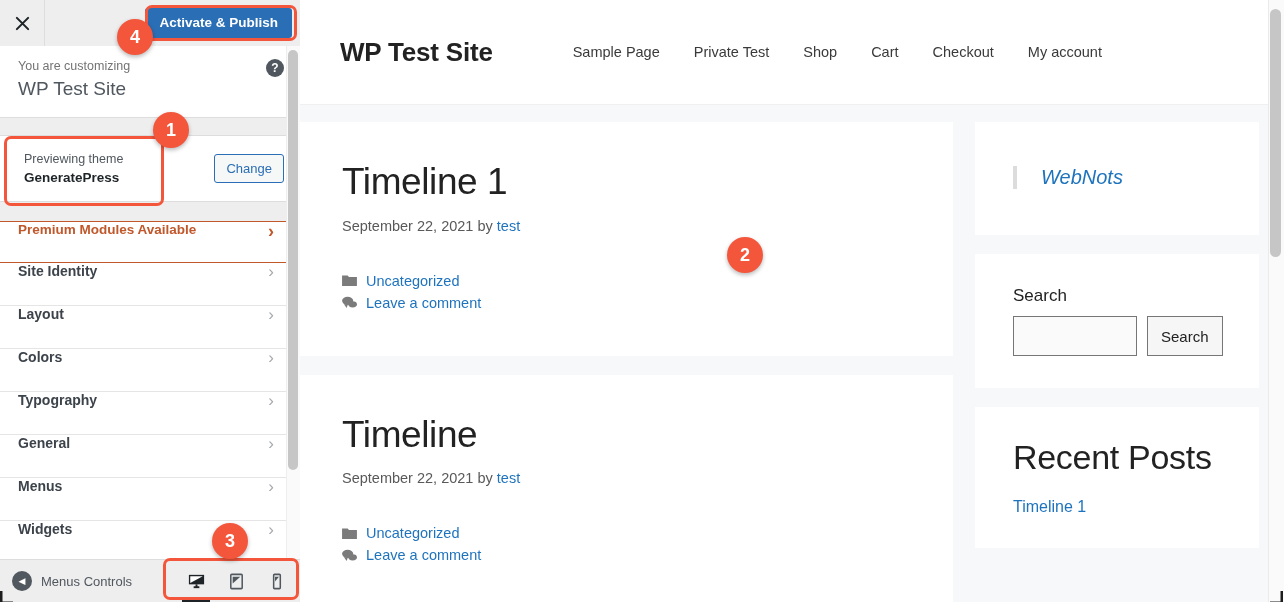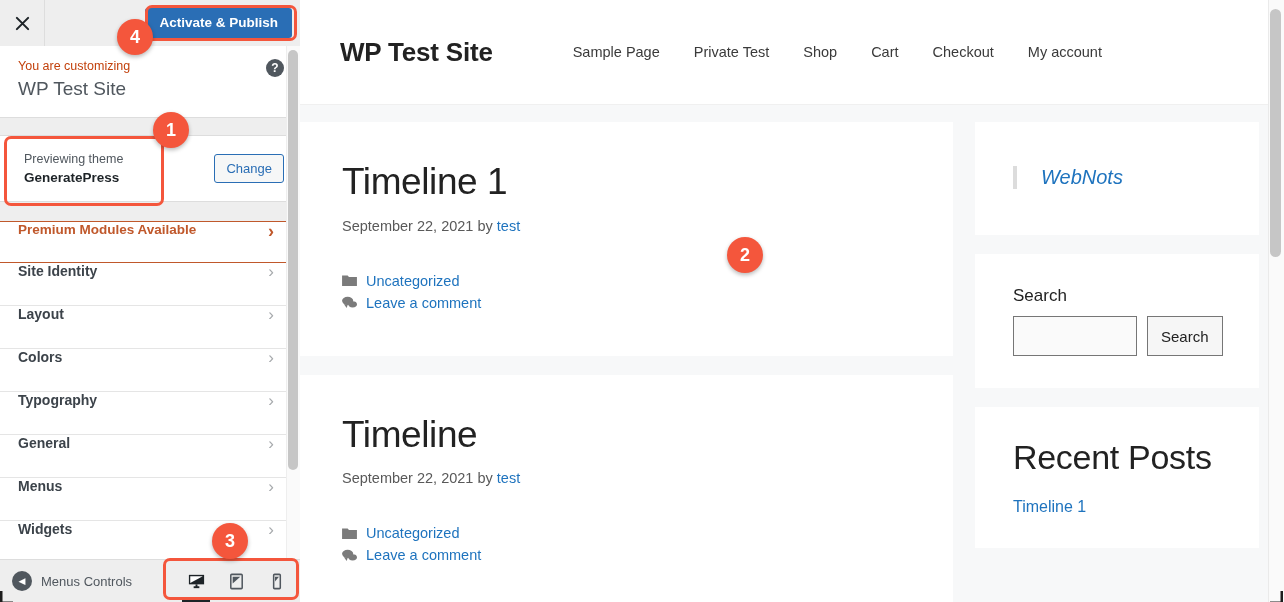--- a/index.html
+++ b/index.html
@@ -49,21 +49,21 @@
   }
 
   .cz-header {
     position: absolute; left: 0; top: 46px;
     width: 300px; height: 72px;
     background: #fff;
     border-bottom: 1px solid #ddd;
     padding: 12px 16px 0 18px;
   }
   .cz-header .cz-small {
-    font-size: 12.5px; color: #c2410c; line-height: 16px;
+    font-size: 12.5px; color: #737373; line-height: 16px;
   }
   .cz-header .cz-sitename {
     font-size: 19px; color: #50575e; font-weight: 400; line-height: 26px; margin-top: 2px;
   }
   .cz-help {
     position: absolute; right: 16px; top: 13px;
     width: 18px; height: 18px;
     border-radius: 50%;
     background: #50575e;
     color: #fff;

